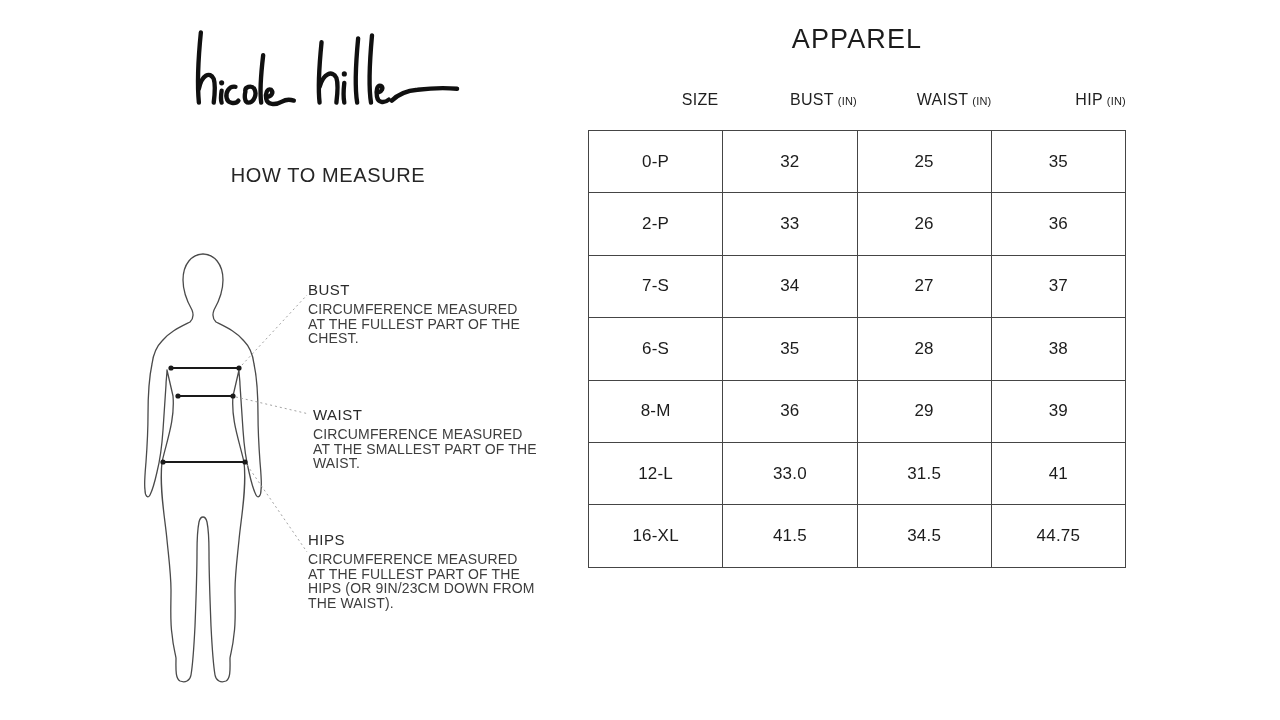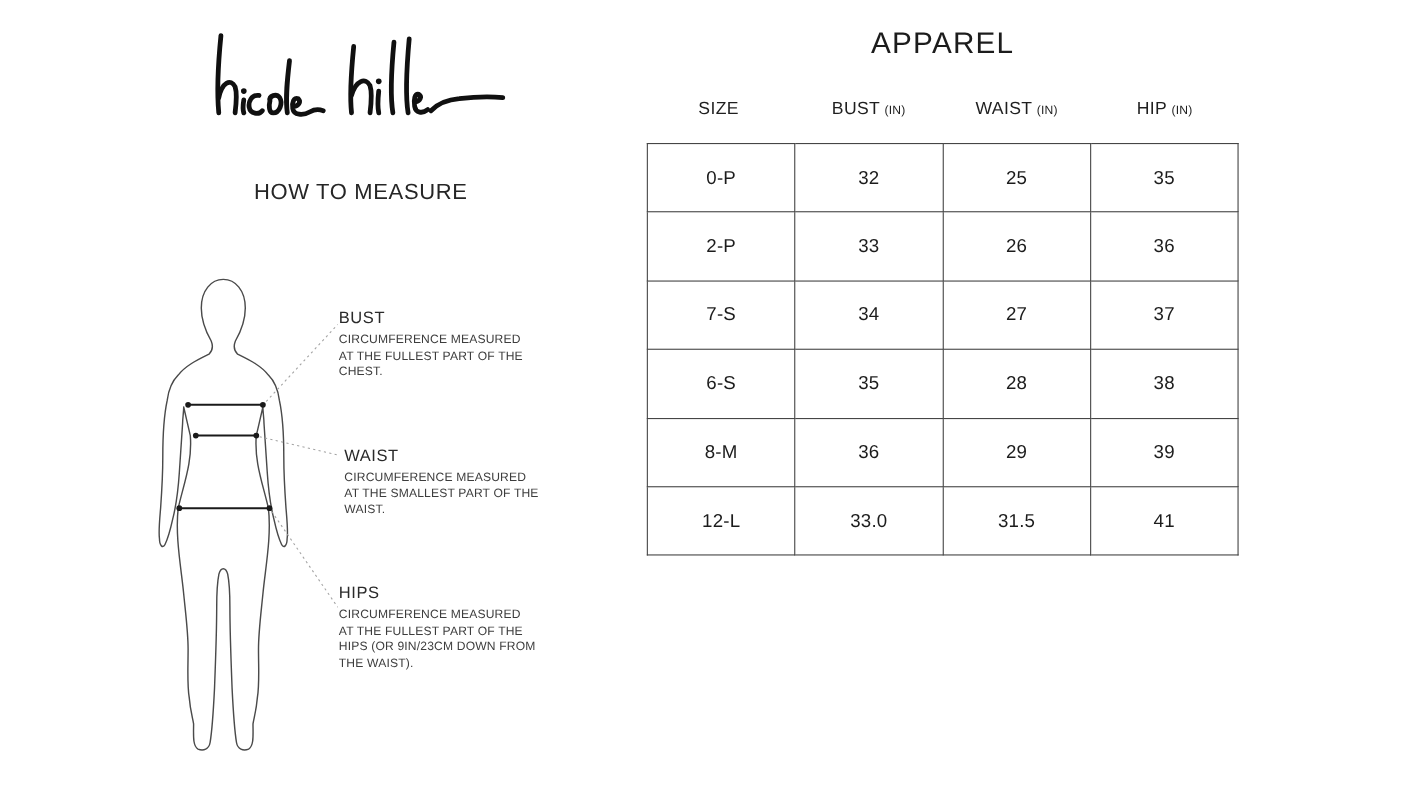--- a/index.html
+++ b/index.html
@@ -12,32 +12,32 @@
   
   #logo-svg{left:188px;top:26px;width:277px;height:82px;}
   #how-to-measure{
     left:148px;top:164px;width:360px;text-align:center;
     font-size:20px;letter-spacing:0.6px;color:#262626;font-weight:400;
   }
   #figure-svg{left:135px;top:250px;width:185px;height:445px;}
 
   .anno{position:absolute;width:235px;}
   .anno-label{font-size:15px;color:#2a2a2a;letter-spacing:0.5px;margin-bottom:4px;}
-  .anno-line{font-size:11px;line-height:14.6px;color:#3d3d3d;letter-spacing:0.15px;}
+  .anno-line{font-size:14px;line-height:14.6px;color:#3d3d3d;letter-spacing:0.15px;}
   #anno-bust{left:308px;top:281px;}
   #anno-waist{left:313px;top:406px;}
   #anno-hips{left:308px;top:531px;}
 
   
   #apparel-title{
     left:588px;top:24px;width:538px;text-align:center;
     font-size:27px;letter-spacing:1.1px;color:#1c1c1c;font-weight:400;
   }
   #table-headers{left:588px;top:91px;width:538px;display:flex;}
-  .th{flex:1;text-align:center;font-size:16px;color:#1f1f1f;letter-spacing:0.3px;}
+  .th{flex:1;text-align:right;font-size:16px;color:#1f1f1f;letter-spacing:0.3px;}
   .th .unit{font-size:11px;margin-left:4px;letter-spacing:0.2px;}
 
   #size-table{
     left:588px;top:130px;width:538px;
     border-collapse:collapse;table-layout:fixed;
   }
   #size-table td{
     border:1px solid #454545;height:61.4px;text-align:center;vertical-align:middle;
     font-size:17px;color:#1c1c1c;letter-spacing:0.2px;padding:0;
   }
@@ -178,14 +178,20 @@
       <td>36</td>
       <td>29</td>
       <td>39</td>
     </tr>
     <tr>
       <td>12-L</td>
       <td>33.0</td>
       <td>31.5</td>
       <td>41</td>
     </tr>
+    <tr>
+      <td>16-XL</td>
+      <td>41.5</td>
+      <td>34.5</td>
+      <td>44.75</td>
+    </tr>
   </tbody>
 </table>
 
 </body></html>

